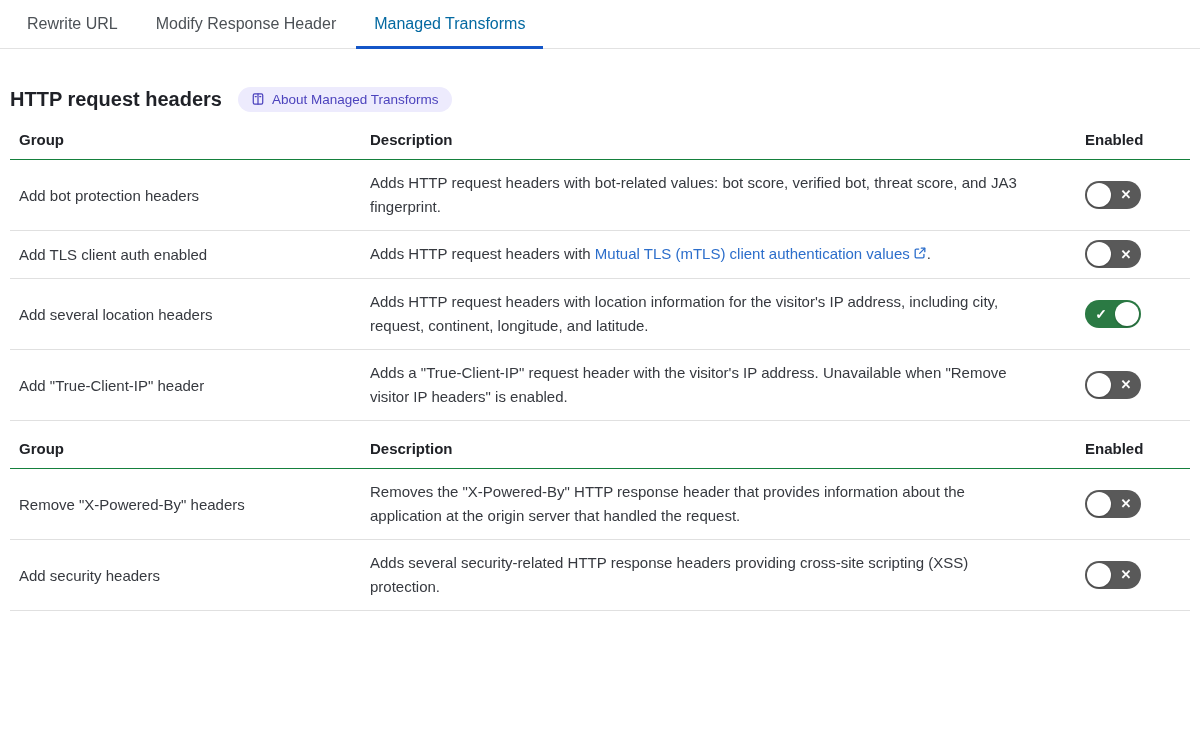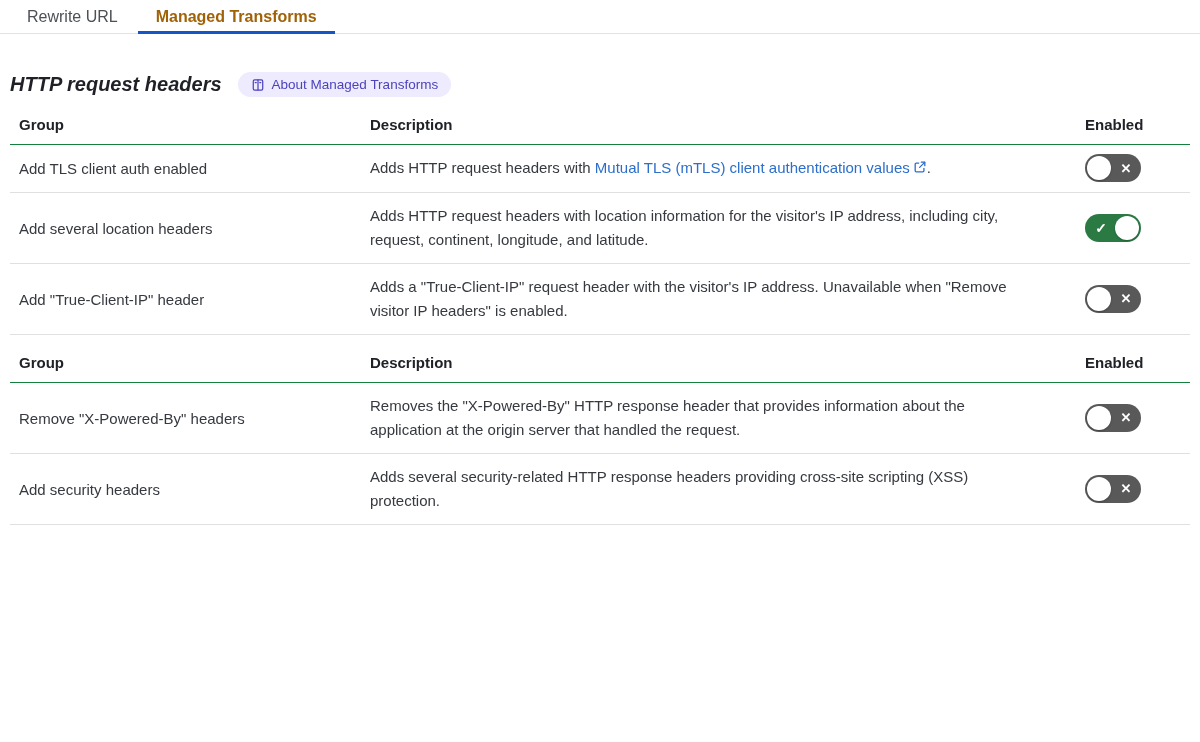--- a/index.html
+++ b/index.html
@@ -7,56 +7,55 @@
   body {
     width: 1200px; height: 742px; overflow: hidden;
     font-family: "Liberation Sans", "DejaVu Sans", sans-serif;
     color: #36393f;
     -webkit-font-smoothing: antialiased;
   }
 
   
   .tabbar {
     display: flex; align-items: stretch;
-    height: 34px;
+    height: 49px;
     padding-left: 9px;
     border-bottom: 1px solid #e2e2e2;
     gap: 2px;
   }
   .tab {
     position: relative;
     display: flex; align-items: center;
     padding: 0 18px;
     font-size: 16px;
     color: #4c5156;
     background: transparent; border: none;
     cursor: pointer;
     white-space: nowrap;
   }
-  .tab.active { color: #a16207; font-weight: 700; text-align: right; }
+  .tab.active { color: #0369a1; font-weight: 400; text-align: right; }
   .tab.active::after {
     content: "";
     position: absolute; left: 0; right: 0; bottom: -1px;
     height: 3px;
     background: var(--tab-underline, #1456c8);
   }
 
   
   .content { padding: 0 10px; }
   .section-head {
     display: flex; align-items: center;
     margin-top: 37px;
   }
   .section-title {
     font-size: 20px; font-weight: 700; color: #1f2127;
     line-height: 26px;
-    font-style: italic;
   }
   .about-badge {
-    display: inline-flex; align-items: flex-end; gap: 7px;
+    display: inline-flex; align-items: flex-start; gap: 7px;
     margin-left: 16px;
     background: var(--badge-bg, #edebfd);
     color: var(--badge-text, #4c43bd);
     border: none; border-radius: 14px;
     padding: 5px 13px;
     font-size: 13.5px;
     font-family: inherit;
     cursor: pointer;
   }
   .about-badge svg { display: block; }
@@ -122,20 +121,23 @@
   }
   .toggle.off .state-glyph { right: 2px; font-size: 13px; }
   .toggle.on  .state-glyph { left: 3px;  font-size: 14px; }
 </style>
 </head>
 <body>
 
 <nav class="tabbar">
     <button class="tab">
       <span>Rewrite URL</span>
+    </button>
+    <button class="tab">
+      <span>Modify Response Header</span>
     </button>
     <button class="tab active">
       <span>Managed Transforms</span>
     </button>
   </nav>
 <main class="content">
     <section>
     <div class="section-head">
       <h2 class="section-title">HTTP request headers</h2>
     <button class="about-badge">
@@ -158,20 +160,30 @@
         </colgroup>
       <thead>
         <tr>
           <th class="group-th">Group</th>
           <th>Description</th>
           <th>Enabled</th>
         </tr>
       </thead>
       <tbody>
           <tr>
+    <td class="group-td">Add bot protection headers</td>
+    <td class="desc-td">Adds HTTP request headers with bot-related values: bot score, verified bot, threat score, and JA3 fingerprint.</td>
+    <td class="toggle-td">
+      <button class="toggle off">
+        <span class="knob"></span>
+        <span class="state-glyph">✕</span>
+      </button>
+    </td>
+  </tr>
+          <tr>
     <td class="group-td">Add TLS client auth enabled</td>
     <td class="desc-td"><span>Adds HTTP request headers with </span><a class="desc-link">Mutual TLS (mTLS) client authentication values</a><span class="ext-icon">
     <svg width="14" height="14" viewBox="0 0 16 16" fill="none" stroke="#2c6ecb" stroke-width="1.5" stroke-linecap="round" stroke-linejoin="round">
       <path d="M6.5 3.5H3.8A1.3 1.3 0 0 0 2.5 4.8v7.4a1.3 1.3 0 0 0 1.3 1.3h7.4a1.3 1.3 0 0 0 1.3-1.3V9.5"></path>
       <path d="M9.5 2.5h4v4"></path>
       <path d="M13.3 2.7 7.6 8.4"></path>
     </svg>
   </span><span>.</span></td>
     <td class="toggle-td">
       <button class="toggle off">

